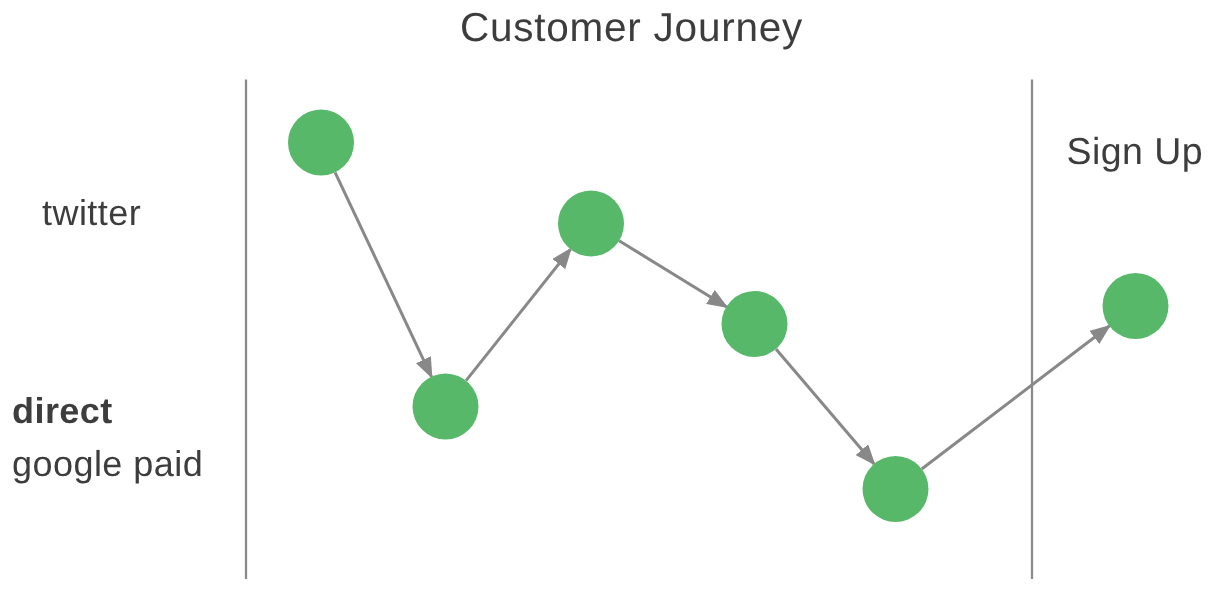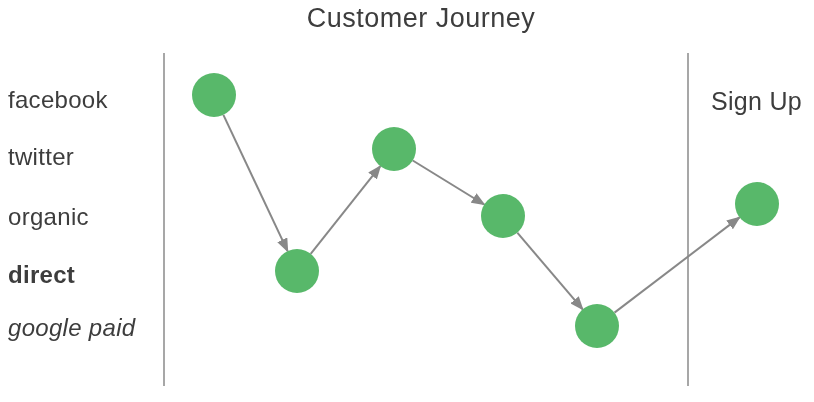--- a/index.html
+++ b/index.html
@@ -34,24 +34,24 @@
     position: absolute;
     left: 8px;
     font-size: 24px;
     font-weight: 300;
     line-height: 30px;
     letter-spacing: 0.3px;
     color: #3d3d3d;
     white-space: nowrap;
   }
   .ch-0 { top: 85px; }
-  .ch-1 { top: 142px; }
+  .ch-1 { top: 128px; margin-left: 20px; }
   .ch-2 { top: 202px; }
   .ch-3 { top: 260px; font-weight: bold; }
-  .ch-4 { top: 313px; font-style: italic; }
+  .ch-4 { top: 295px; }
   .signup-label {
     position: absolute;
     left: 711px;
     top: 86px;
     font-size: 25px;
     font-weight: 300;
     line-height: 30px;
     letter-spacing: 0.3px;
     color: #3d3d3d;
     white-space: nowrap;
@@ -63,23 +63,21 @@
     left: 0;
   }
 </style>
 </head>
 <body>
 
 <div class="stage">
 
   <div class="chart-title">Customer Journey</div>
 
-  <div class="channel-label ch-0">facebook</div>
   <div class="channel-label ch-1">twitter</div>
-  <div class="channel-label ch-2">organic</div>
   <div class="channel-label ch-3">direct</div>
   <div class="channel-label ch-4">google paid</div>
 
   <div class="signup-label">Sign Up</div>
 
   <svg class="journey-canvas" width="814" height="402" viewBox="0 0 814 402" xmlns="http://www.w3.org/2000/svg">
     <defs>
       <marker id="arrowhead" markerUnits="userSpaceOnUse" markerWidth="14" markerHeight="11" refX="12.5" refY="5.5" orient="auto">
         <path d="M0,0 L14,5.5 L0,11 Z" fill="#888888"></path>
       </marker>

